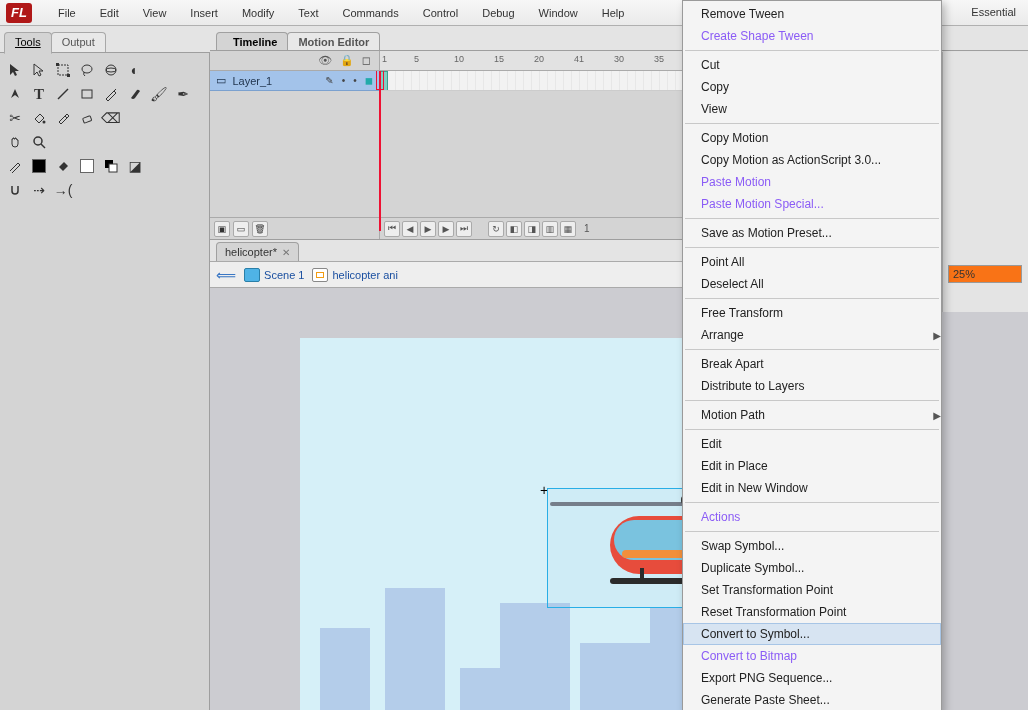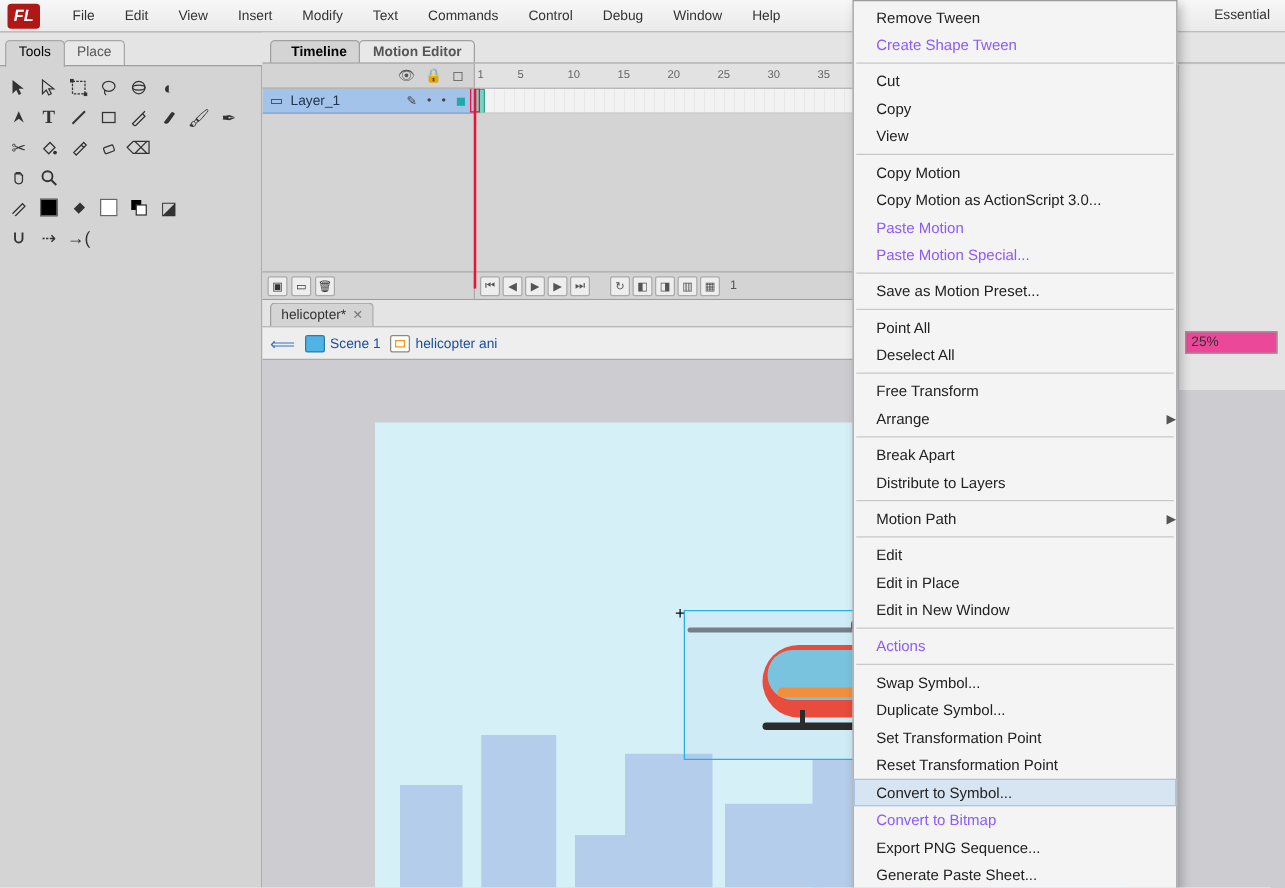--- a/index.html
+++ b/index.html
@@ -7,21 +7,21 @@
 
 
 .menubar { height: 26px; background: linear-gradient(#f7f7f7,#eaeaea); border-bottom: 1px solid #b0b0b0; display: flex; align-items: center; padding-left: 6px; }
 .app-logo { width: 26px; height: 20px; background: #b01818; color: #fff; font-weight: bold; font-size: 13px; display: flex; align-items: center; justify-content: center; border-radius: 3px; margin-right: 14px; font-style: italic; }
 .menubar .mitem { padding: 4px 12px; cursor: default; }
 .workspace-sel { position: absolute; right: 6px; top: 4px; font-size: 11px; padding: 2px 6px; }
 
 
 .panel-tabs-row { position: absolute; left: 4px; top: 32px; height: 22px; display: flex; gap: 0; }
 .panel-tab { background: #e8e8e8; border: 1px solid #a8a8a8; border-bottom: none; padding: 3px 10px; font-size: 11px; border-radius: 4px 4px 0 0; margin-right: -1px; color: #555; }
-.panel-tab.active { background: #d4d4d4; color: #000; border-bottom: 1px solid #d4d4d4; z-index: 2; position: relative; }
+.panel-tab.active { background: #d4d4d4; color: #000; border-bottom: 1px solid #d4d4d4; z-index: 2; position: relative; text-decoration: underline; }
 
 
 .tools-panel { position: absolute; left: 0; top: 52px; width: 210px; bottom: 0; background: #d4d4d4; border-right: 1px solid #9e9e9e; border-top: 1px solid #9e9e9e;}
 .tool-grid { padding: 6px 4px; display: grid; grid-template-columns: repeat(8, 22px); grid-auto-rows: 22px; gap: 2px; }
 .tool-btn { width: 22px; height: 22px; display: flex; align-items: center; justify-content: center; border: 1px solid transparent; border-radius: 3px; cursor: default; font-size: 14px; color: #333; }
 .swatch-black { width: 14px; height: 14px; background: #000; border: 1px solid #666; display:inline-block; }
 .swatch-white { width: 14px; height: 14px; background: #fff; border: 1px solid #666; display:inline-block; }
 
 
 .right-area { position: absolute; left: 210px; top: 26px; right: 0; bottom: 0; background: #e4e4e4; }
@@ -61,21 +61,21 @@
 .doc-tab { background:#d4d4d4; border:1px solid #a0a0a0; border-bottom:none; border-radius:4px 4px 0 0; padding:3px 8px; font-size:11px; display:flex; align-items:center; gap:5px;}
 .close-x { font-size:10px; color:#777; }
 
 
 .edit-bar { position:absolute; left:0; top:236px; right:0; height:26px; background:#eeeeee; border-bottom:1px solid #aaa; display:flex; align-items:center; padding:0 6px; gap:8px; }
 .bc-chip { display:flex; align-items:center; gap:4px; font-size:11px; color:#1a4fa0;}
 .bc-ic { width:16px; height:14px; display:inline-block; border-radius:2px;}
 .bc-scene { background:#4fb3e6; border:1px solid #2a7fa8;}
 .bc-clip { background:#fff; border:1px solid #888; position:relative;}
 .bc-clip::after{content:"";position:absolute;inset:3px;border:1px solid #f39c12;}
-.zoom-box { position:absolute; right:6px; top:239px; width:74px; height:18px; background:#ec4899; border:1px solid #999; font-size:11px; display:flex; align-items:center; padding:0 4px; z-index:3;}
+.zoom-box { position:absolute; right:6px; top:239px; width:74px; height:18px; background:#f97316; border:1px solid #999; font-size:11px; display:flex; align-items:center; padding:0 4px; z-index:3;}
 
 
 .stage-wrap { position:absolute; left:0; top:262px; right:0; bottom:0; background:#ccccd1; overflow:hidden;}
 .sky { position:absolute; left:90px; top:50px; width:600px; height:420px; background:#d6f0f8;}
 .city { position:absolute; left:0; bottom:0; right:0; height:200px; }
 .bld { position:absolute; bottom:0; background:#b4cdea; }
 .b1{ left:20px; width:50px; height:130px;}
 .b2{ left:85px; width:60px; height:170px;}
 .b3{ left:160px; width:40px; height:90px;}
 .b4{ left:200px; width:70px; height:155px;}
@@ -129,21 +129,21 @@
   <div class="mitem">Commands</div>
   <div class="mitem">Control</div>
   <div class="mitem">Debug</div>
   <div class="mitem">Window</div>
   <div class="mitem">Help</div>
   <div class="workspace-sel">Essential</div>
 </div>
 
 <div class="panel-tabs-row">
   <div class="panel-tab active">Tools</div>
-  <div class="panel-tab">Place</div>
+  <div class="panel-tab">Output</div>
 </div>
 
 <div class="tools-panel">
   <div class="tool-grid">
     <div class="tool-btn">
       <svg width="14" height="14" viewBox="0 0 14 14">
           <path d="M2 1 L2 12 L5 9 L7 13 L9 12 L7 8 L11 8 Z" fill="#333"></path>
         </svg>
     </div>
     <div class="tool-btn">
@@ -292,21 +292,21 @@
         <span class="sm-ic">👁</span>
         <span class="sm-ic">🔒</span>
         <span class="sm-ic">◻</span>
       </div>
       <div class="tl-ruler">
         <span class="ruler-tick" style="left:2px">1</span>
         <span class="ruler-tick" style="left:34px">5</span>
         <span class="ruler-tick" style="left:74px">10</span>
         <span class="ruler-tick" style="left:114px">15</span>
         <span class="ruler-tick" style="left:154px">20</span>
-        <span class="ruler-tick" style="left:194px">25</span>
+        <span class="ruler-tick" style="left:194px">41</span>
         <span class="ruler-tick" style="left:234px">30</span>
         <span class="ruler-tick" style="left:274px">35</span>
       </div>
     </div>
     <div class="tl-track-area">
       <div class="playhead-head"></div>
       <div class="playhead"></div>
       <div class="tl-layers">
         <div class="tl-layer-list">
           <div class="layer-row">

